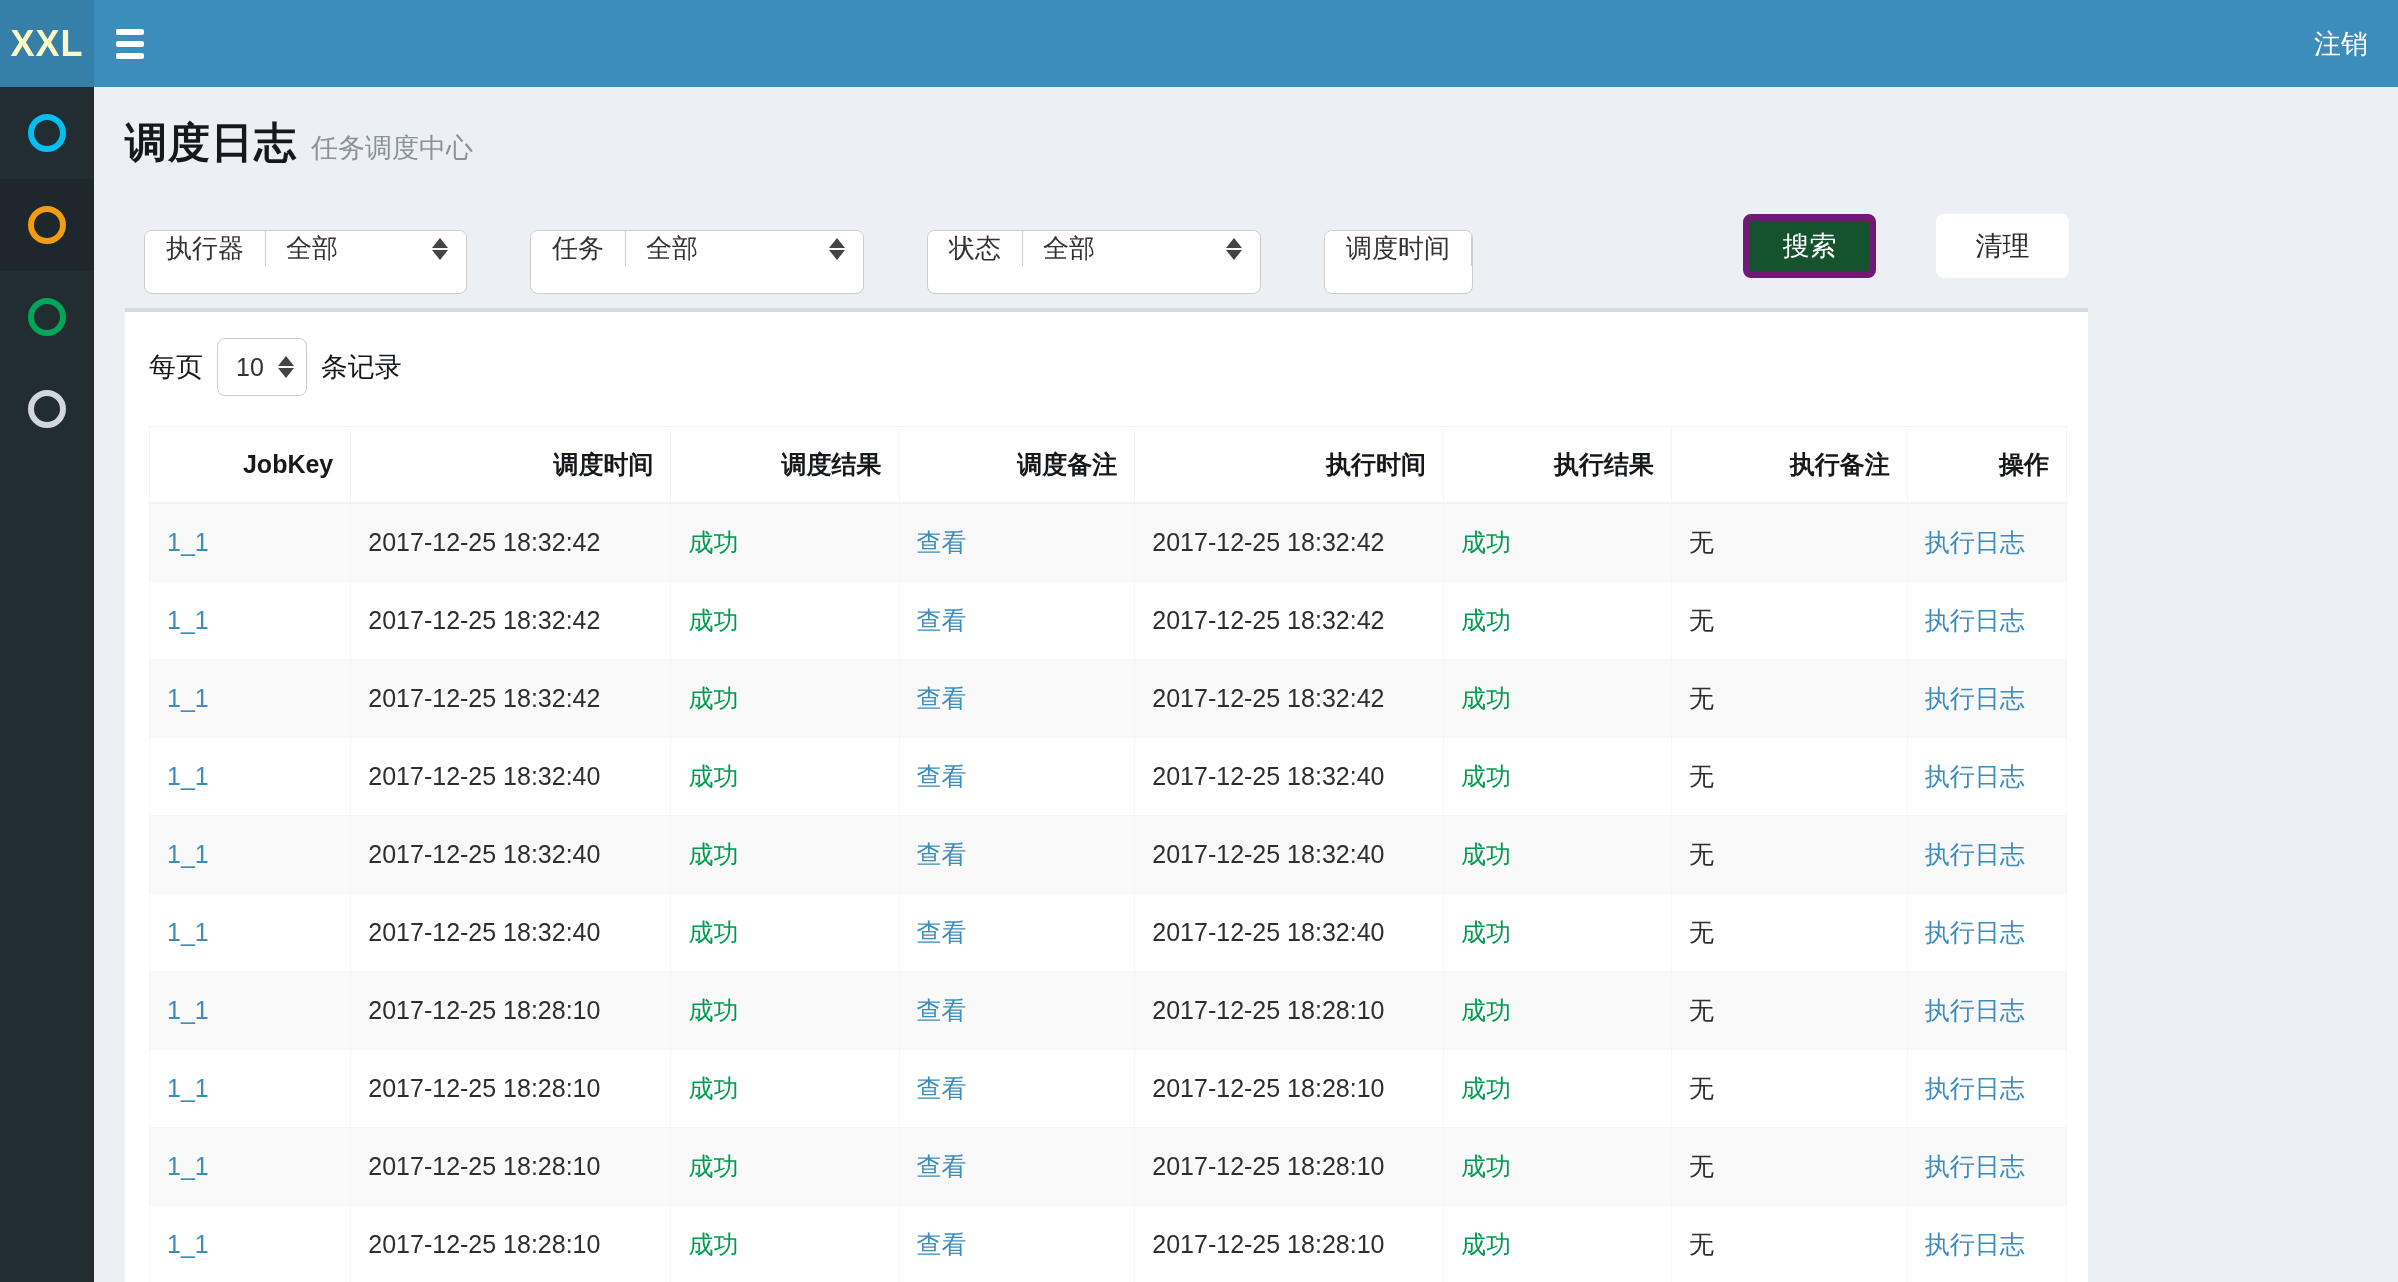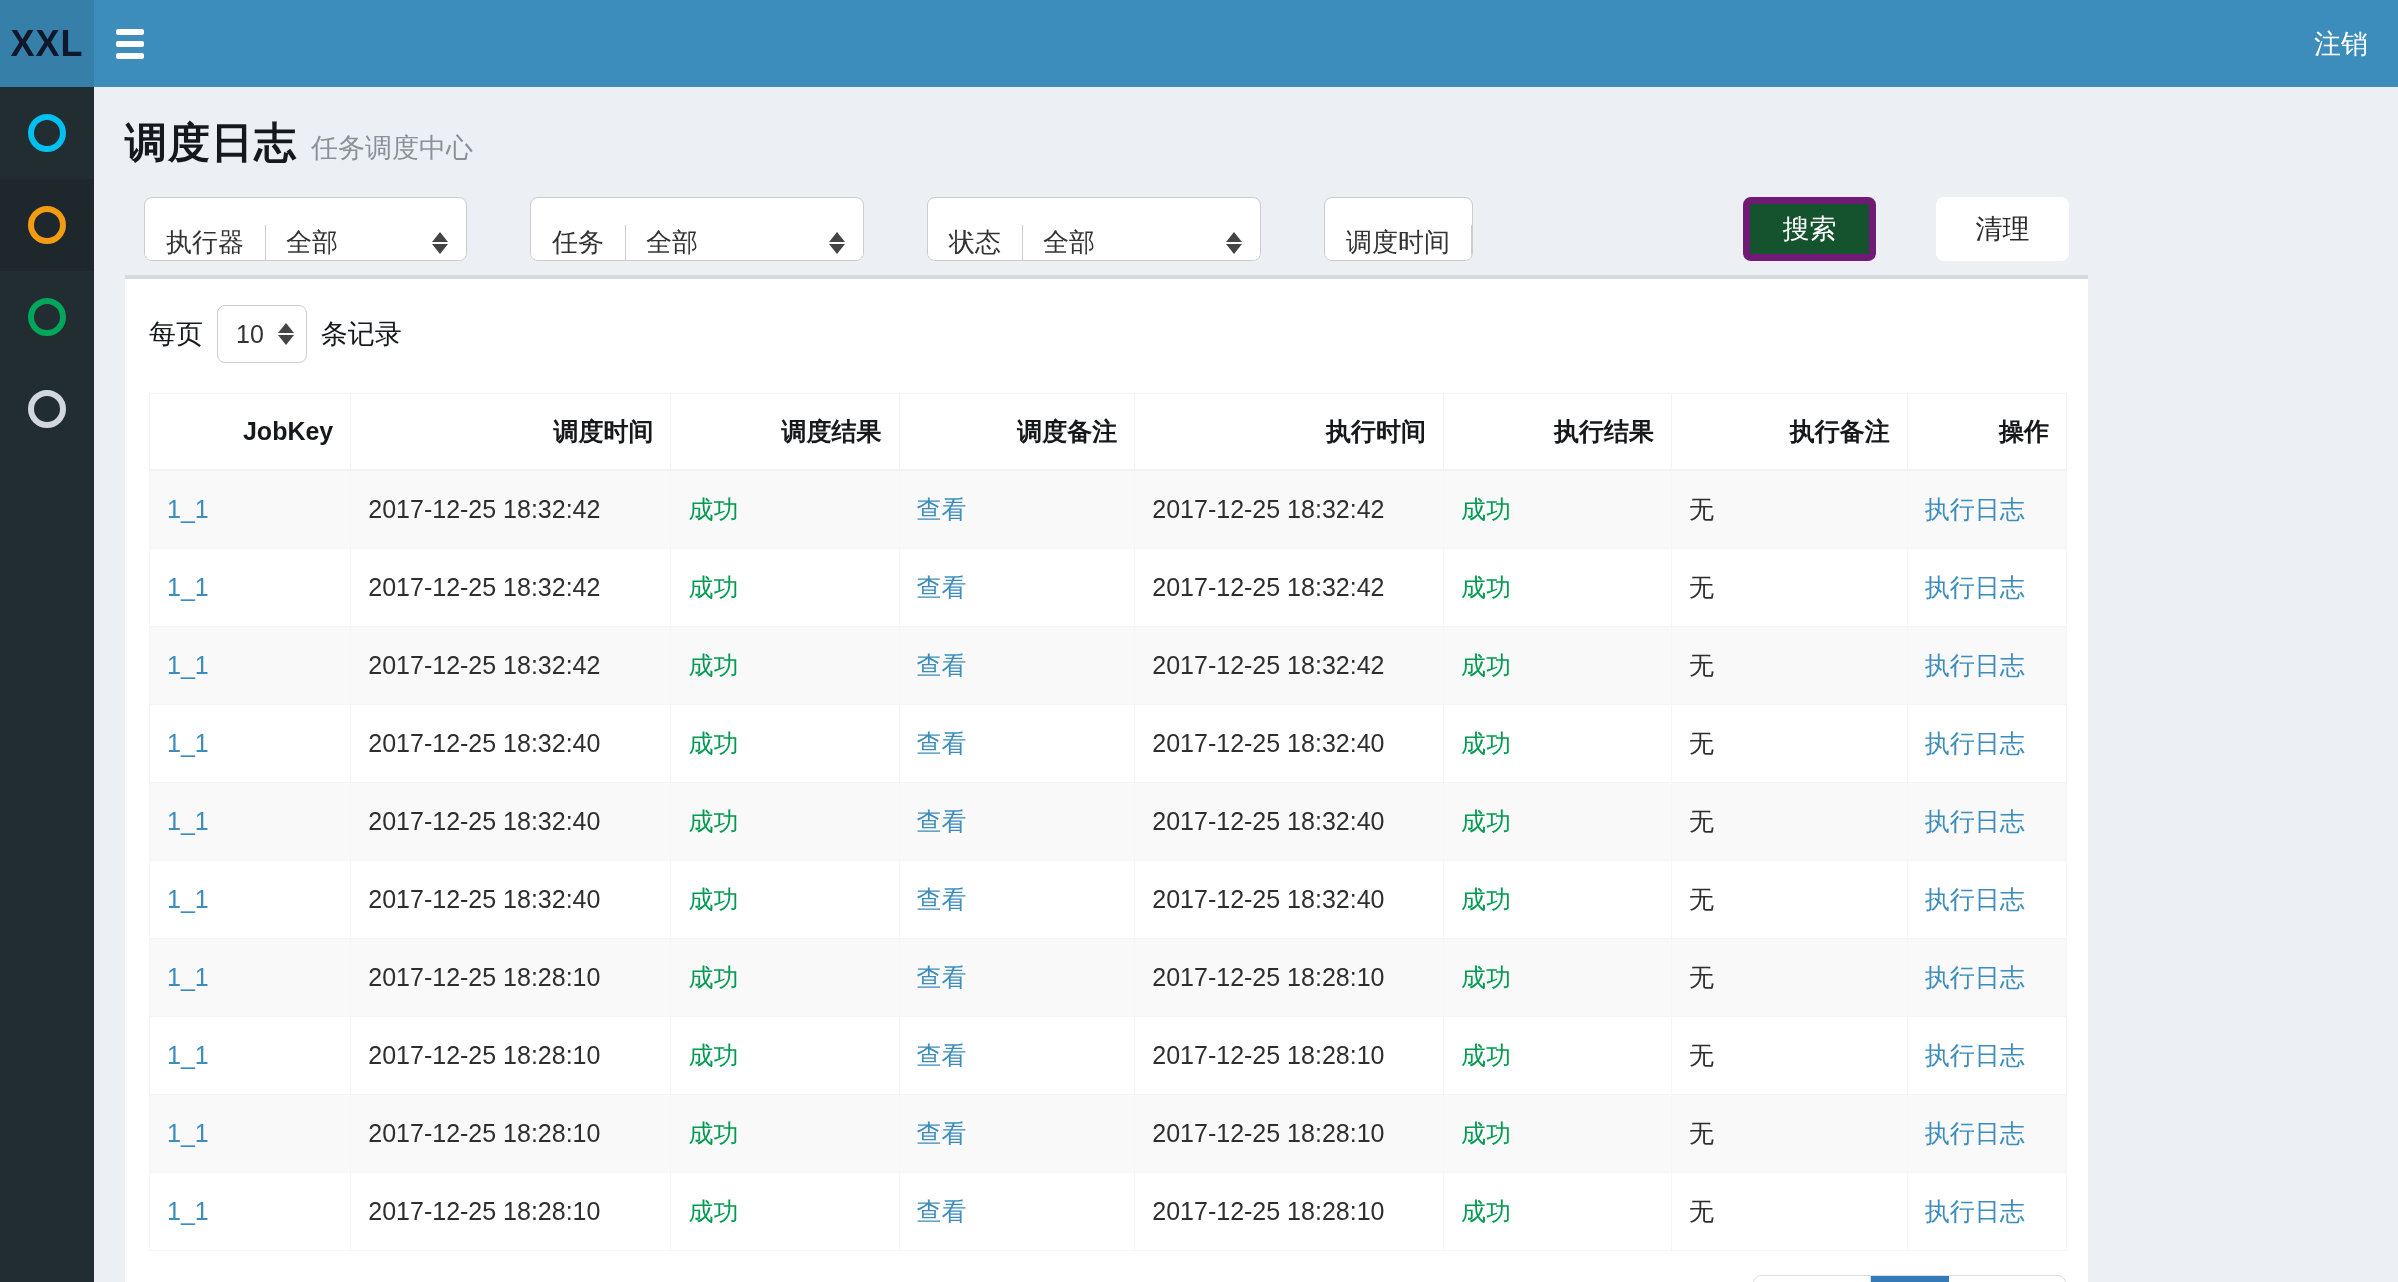--- a/index.html
+++ b/index.html
@@ -1,21 +1,21 @@
 <!DOCTYPE html>
 <html><head>
 <meta charset="utf-8">
 <style>
   * { margin:0; padding:0; box-sizing:border-box; }
   html,body { width:2398px; height:1282px; overflow:hidden;
     font-family:"Liberation Sans","DejaVu Sans",sans-serif; background:#ecf0f5; }
 
   
   .navbar { position:absolute; top:0; left:0; width:2398px; height:87px; background:#3c8dbc; display:flex; align-items:stretch; }
-  .logo { width:94px; background:#367fa9; color:#0f172a; font-weight:bold; font-size:36px;
+  .logo { width:94px; background:#367fa9; color:#fef9c3; font-weight:bold; font-size:36px;
           display:flex; align-items:center; justify-content:center; letter-spacing:1px; }
   .hamburger { width:72px; display:flex; align-items:center; justify-content:center; cursor:pointer; }
   .hamburger .bars { display:flex; flex-direction:column; gap:6px; }
   .hamburger .bars i { display:block; width:28px; height:6px; background:#fff; border-radius:2px; }
   .nav-spacer { flex:1; }
   .logout { display:flex; align-items:center; padding:0 30px; color:#fff; font-size:27px; cursor:pointer; }
 
   
   .sidebar { position:absolute; top:87px; left:0; width:94px; height:1195px; background:#222d32; }
   .sb-item { height:92px; display:flex; align-items:center; justify-content:center; cursor:pointer; }
@@ -23,21 +23,21 @@
   .circle-icon { width:38px; height:38px; border-radius:50%; border:6px solid #fff; }
 
   
   .content { position:absolute; top:87px; left:94px; width:2004px; height:1195px; padding:0 10px 0 31px; }
   .page-header { padding:28px 0 26px 0; }
   .page-header h1 { display:inline; font-size:42px; font-weight:700; color:#16191c; letter-spacing:1px; }
   .page-header small { font-size:27px; font-weight:400; color:#8a9199; margin-left:14px; }
 
   
   .filter-bar { display:flex; align-items:center; padding-left:19px; }
-  .igroup { display:flex; align-items:flex-end; height:64px; background:#fff; border:1px solid #ccc; border-radius:8px; overflow:hidden; margin-right:63px; }
+  .igroup { display:flex; align-items:flex-start; height:64px; background:#fff; border:1px solid #ccc; border-radius:8px; overflow:hidden; margin-right:63px;margin-top:33px; }
   .iaddon { display:flex; align-items:center; padding:0 21px; font-size:26px; color:#333; border-right:1px solid #ccc; background:#fff; white-space:nowrap; }
   .iselect { display:flex; align-items:center; padding:0 18px 0 20px; font-size:26px; color:#333; cursor:pointer; background:#fff; }
   .iselect .val { margin-right:16px; }
   .sel-exec .iselect { width:200px; }
   .sel-job  .iselect { width:237px; }
   .sel-status .iselect { width:237px; }
   .spin { display:flex; flex-direction:column; align-items:center; justify-content:center; gap:2px; margin-left:auto; }
   .spin i { width:0; height:0; border-left:8px solid transparent; border-right:8px solid transparent; }
   .spin .up { border-bottom:10px solid #444; }
   .spin .down { border-top:10px solid #444; }

